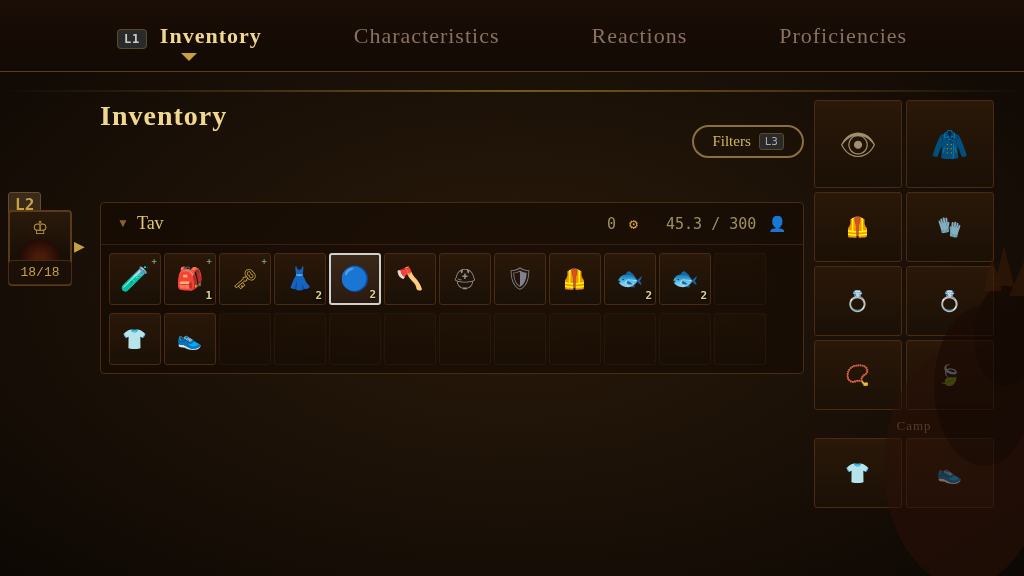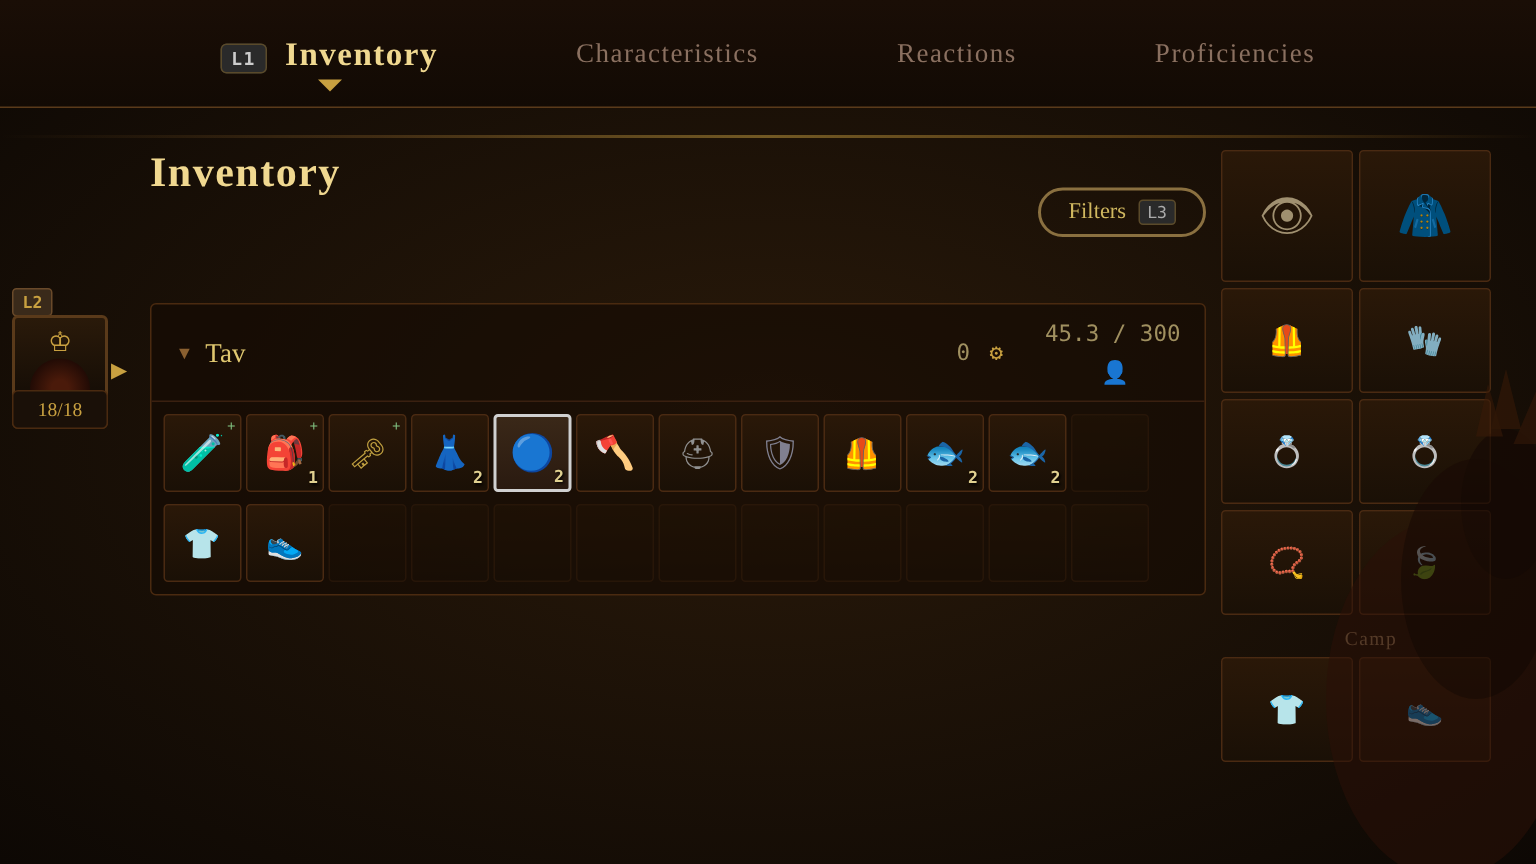--- a/index.html
+++ b/index.html
@@ -31,21 +31,21 @@
       border-bottom: 1px solid #5a3a1a;
       display: flex;
       align-items: center;
       justify-content: center;
       gap: 60px;
       padding: 0 20px;
     }
 
     .nav-item {
       color: #8a7060;
-      font-size: 18px;
+      font-size: 22px;
       font-weight: normal;
       cursor: pointer;
       letter-spacing: 1px;
       padding: 8px 16px;
       position: relative;
     }
 
     .nav-item.active {
       color: #f0d890;
       font-size: 22px;
@@ -76,21 +76,21 @@
       font-family: monospace;
     }
 
     .char-l2-badge {
       position: absolute;
       top: 192px;
       left: 8px;
       background: #3a2a1a;
       border: 1px solid #6a4a2a;
       color: #c8a040;
-      font-size: 11px;
+      font-size: 16px;
       font-weight: bold;
       padding: 2px 6px;
       border-radius: 3px;
       font-family: monospace;
     }
 
     .char-slots {
       position: absolute;
       left: 8px;
       top: 260px;
@@ -98,21 +98,21 @@
       background: #1a1008;
       border: 1px solid #4a2a10;
       border-radius: 4px;
       padding: 4px;
     }
 
     .char-slot-count {
       color: #c8a040;
       font-size: 13px;
       text-align: center;
-      font-family: Liberation Serif, serif;
+      font-family: Liberation Mono, monospace;
     }
 
     
     .arrow-indicator {
       position: absolute;
       left: 74px;
       top: 238px;
       color: #c8a040;
       font-size: 14px;
     }
@@ -193,21 +193,20 @@
       color: #8a6030;
     }
 
     .weight-info {
       color: #a09060;
       font-size: 15px;
       display: flex;
       align-items: center;
       gap: 8px;
       font-family: monospace;
-      flex-direction: column;
     }
 
     .coins-info {
       color: #a09060;
       font-size: 15px;
       margin-right: 16px;
       font-family: monospace;
     }
 
     

